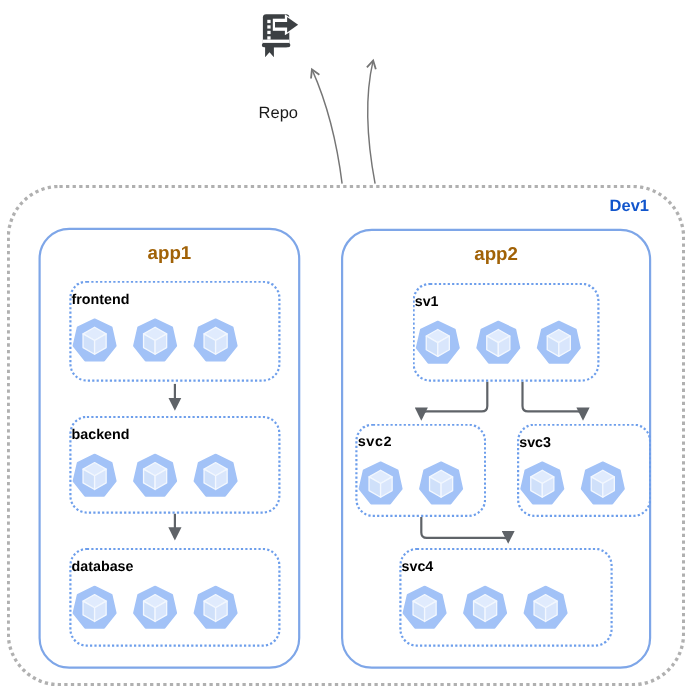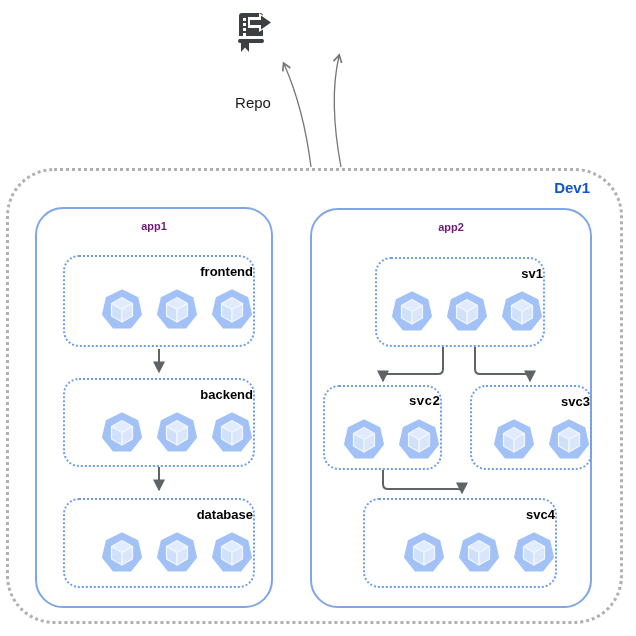--- a/index.html
+++ b/index.html
@@ -15,27 +15,27 @@
     border:3px dotted var(--boundary-border);border-radius:48px;box-sizing:border-box;
   }
   .boundary-label{
     position:absolute;left:0;right:30px;top:8px;text-align:right;
     font-size:15px;font-weight:bold;color:var(--dev-label);
   }
   .app{
     position:absolute;border:2px solid var(--app-border);border-radius:28px;
     box-sizing:border-box;background:transparent;
   }
-  .app-label{text-align:center;margin-top:11px;font-size:11px;font-weight:bold;color:#701a75;}
+  .app-label{text-align:center;margin-top:11px;font-size:17px;font-weight:bold;color:#a16207;}
   .app1{left:35px;top:207px;width:238px;height:401px;}
   .app2{left:310px;top:208px;width:282px;height:400px;}
 
   .service{
     position:absolute;border:2px dotted var(--service-border);border-radius:16px;
-    box-sizing:border-box;display:flex;flex-direction:column;align-items:flex-end;
+    box-sizing:border-box;display:flex;flex-direction:column;align-items:flex-start;
     padding-top:7px;background:transparent;
   }
   .service-label{font-size:13px;font-weight:bold;color:#000;}
   .pods{display:flex;gap:13px;margin-top:10px;}
   .pods svg{display:block;}
 
   .svc-frontend{left:63px;top:255px;width:192px;height:92px;}
   .svc-backend {left:63px;top:378px;width:192px;height:89px;}
   .svc-database{left:63px;top:498px;width:192px;height:90px;}
   .svc-sv1 {left:375px;top:257px;width:170px;height:90px;}

